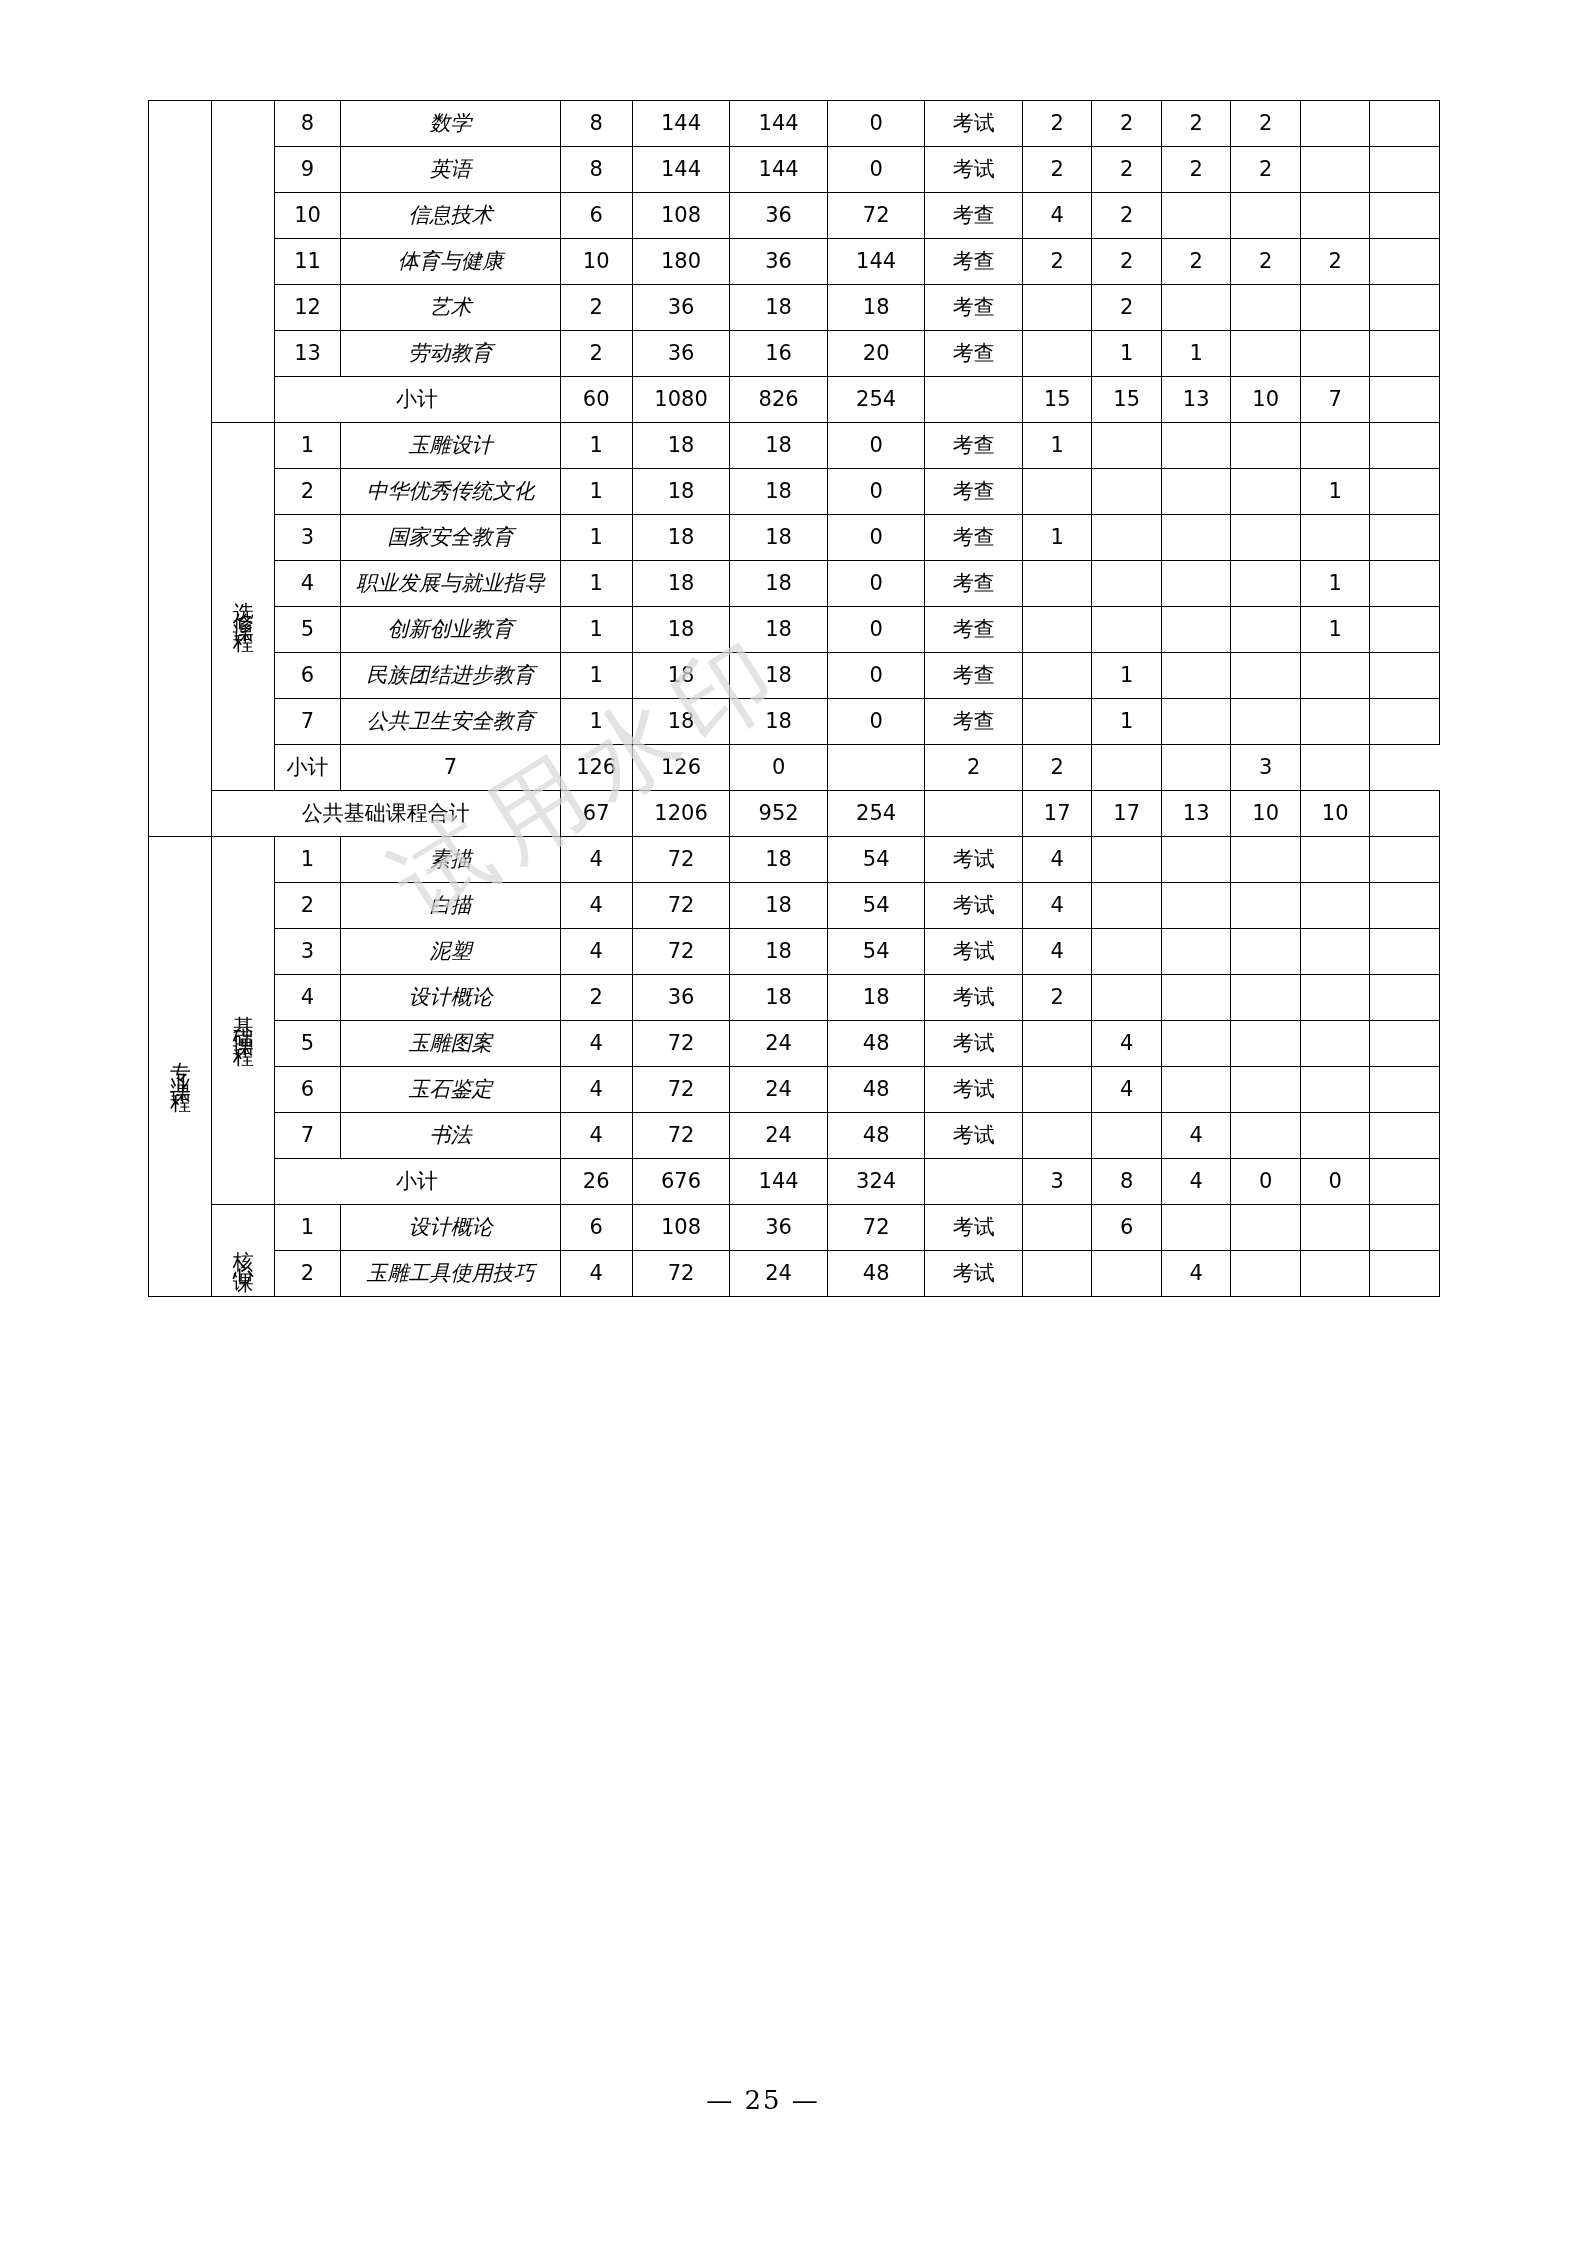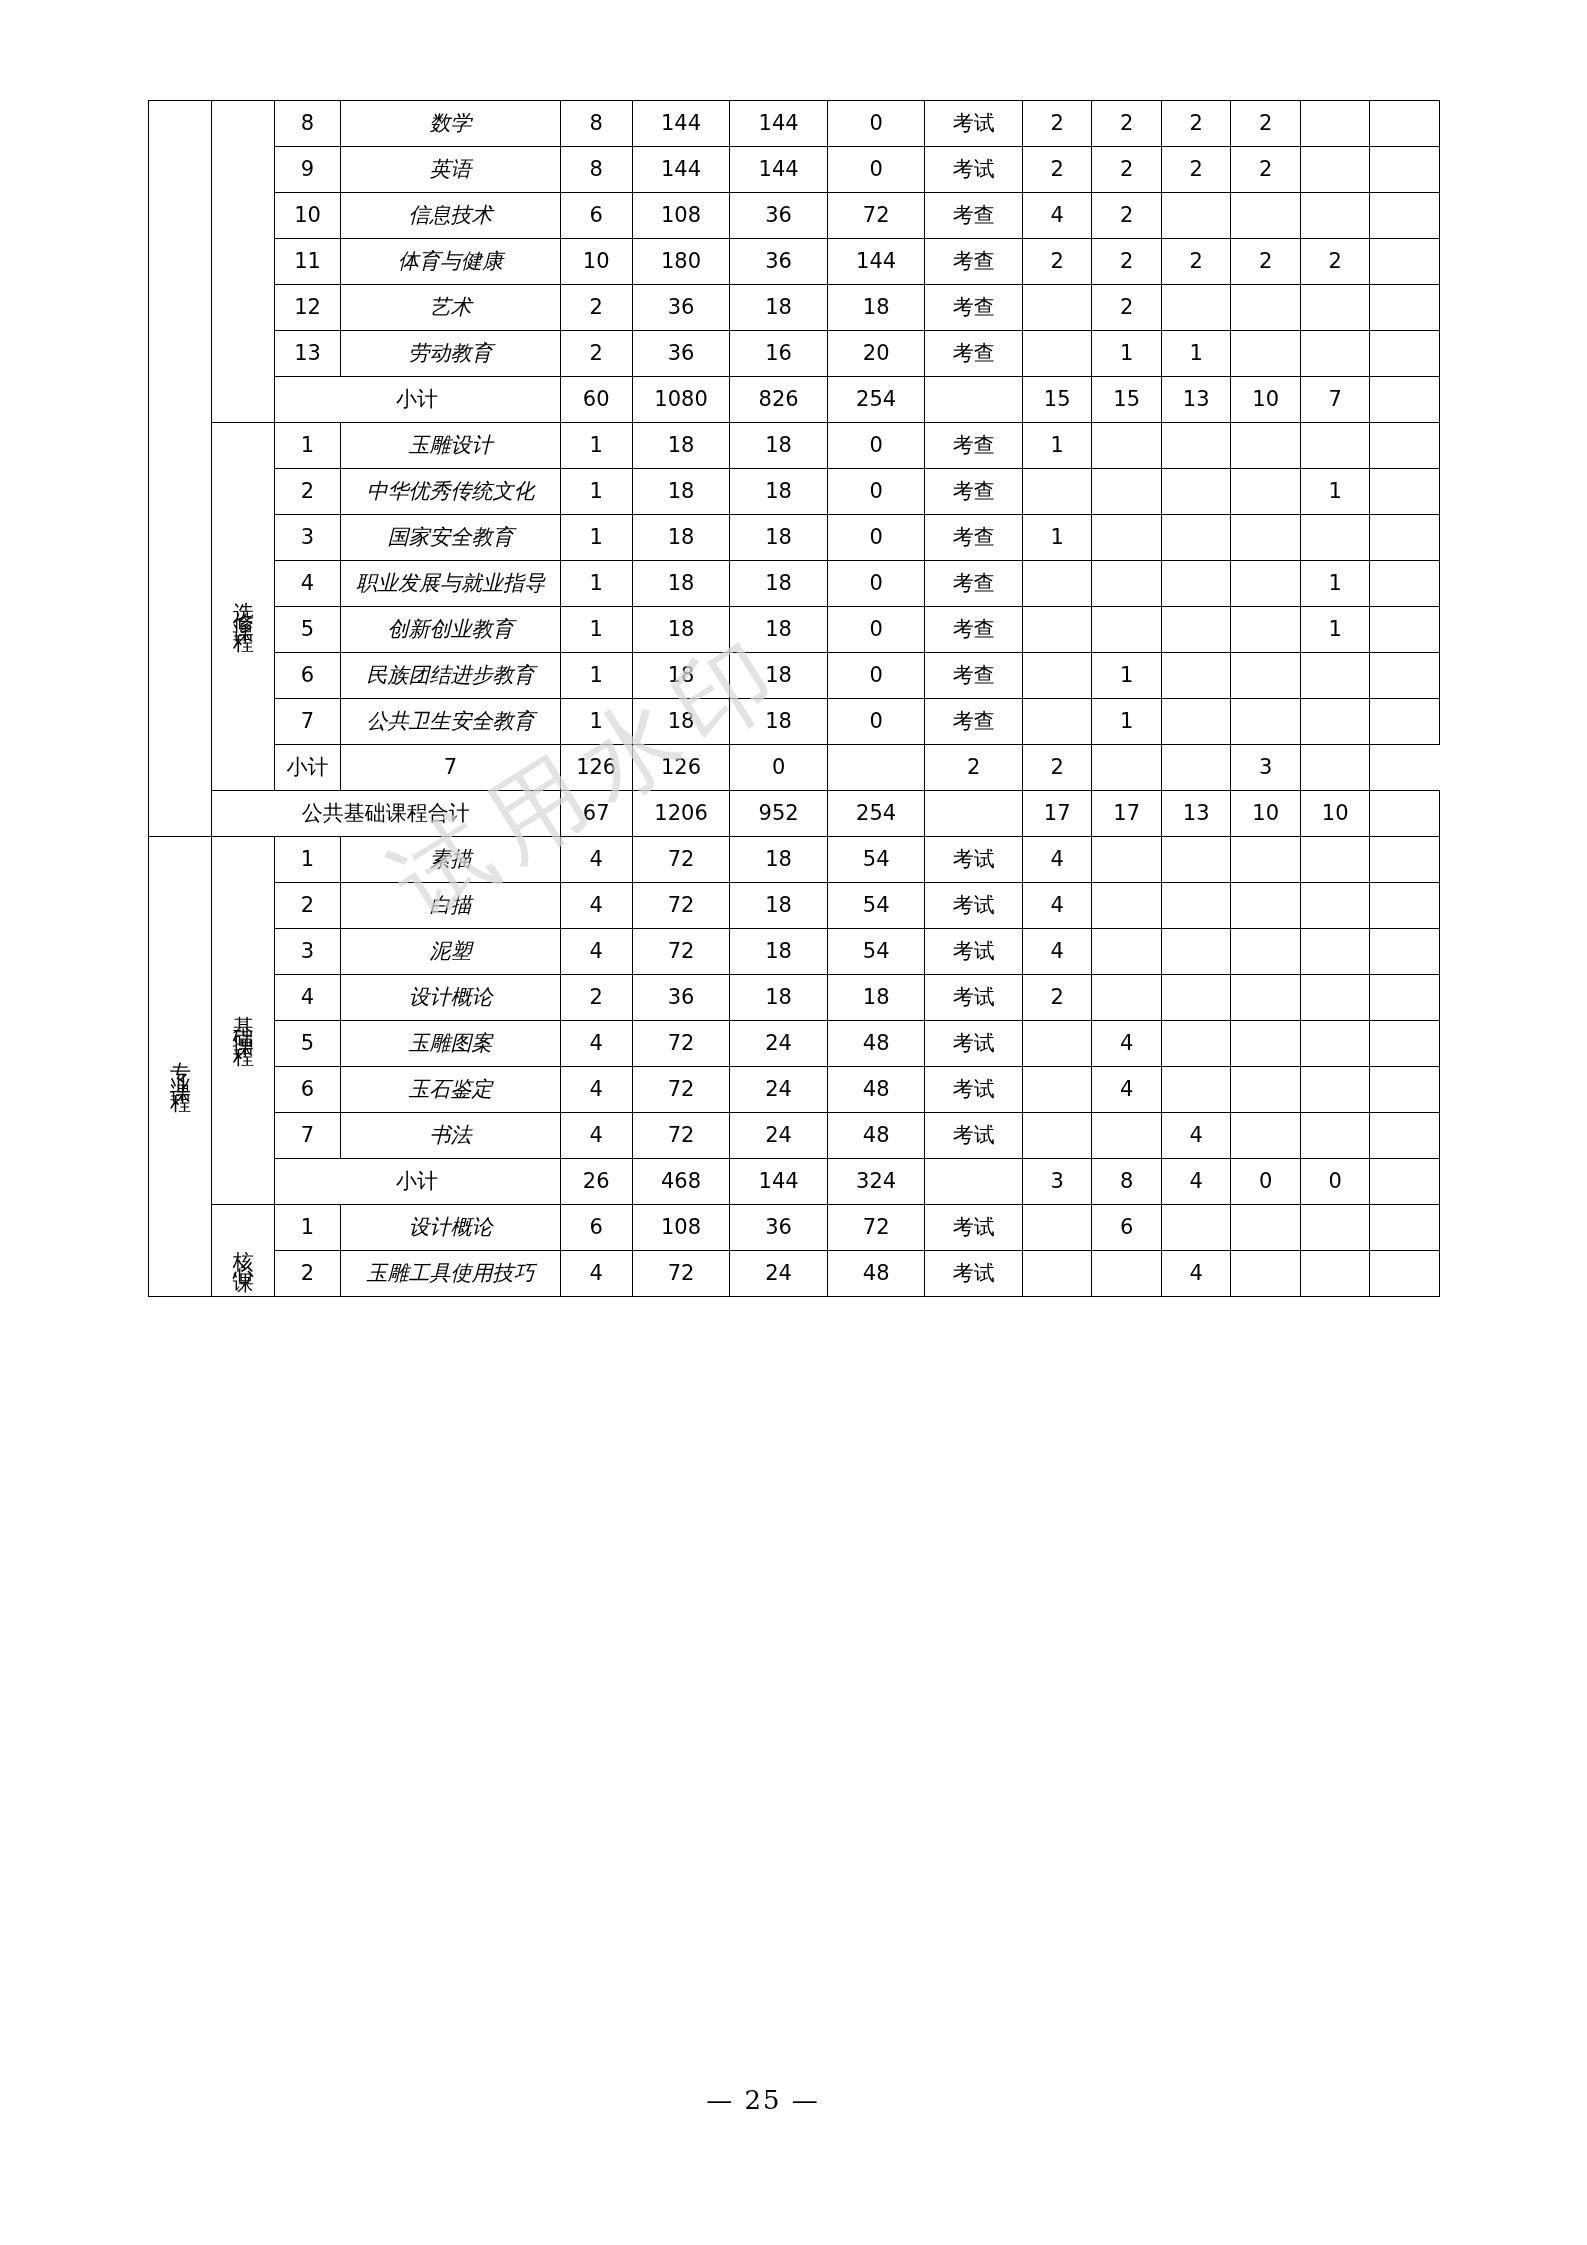--- a/index.html
+++ b/index.html
@@ -468,21 +468,21 @@
             <td></td>
             <td></td>
             <td>4</td>
             <td></td>
             <td></td>
             <td></td>
           </tr>
           <tr>
             <td class="label" colspan="2">小计</td>
             <td>26</td>
-            <td>468</td>
+            <td>676</td>
             <td>144</td>
             <td>324</td>
             <td></td>
             <td>3</td>
             <td>8</td>
             <td>4</td>
             <td>0</td>
             <td>0</td>
             <td></td>
           </tr>

